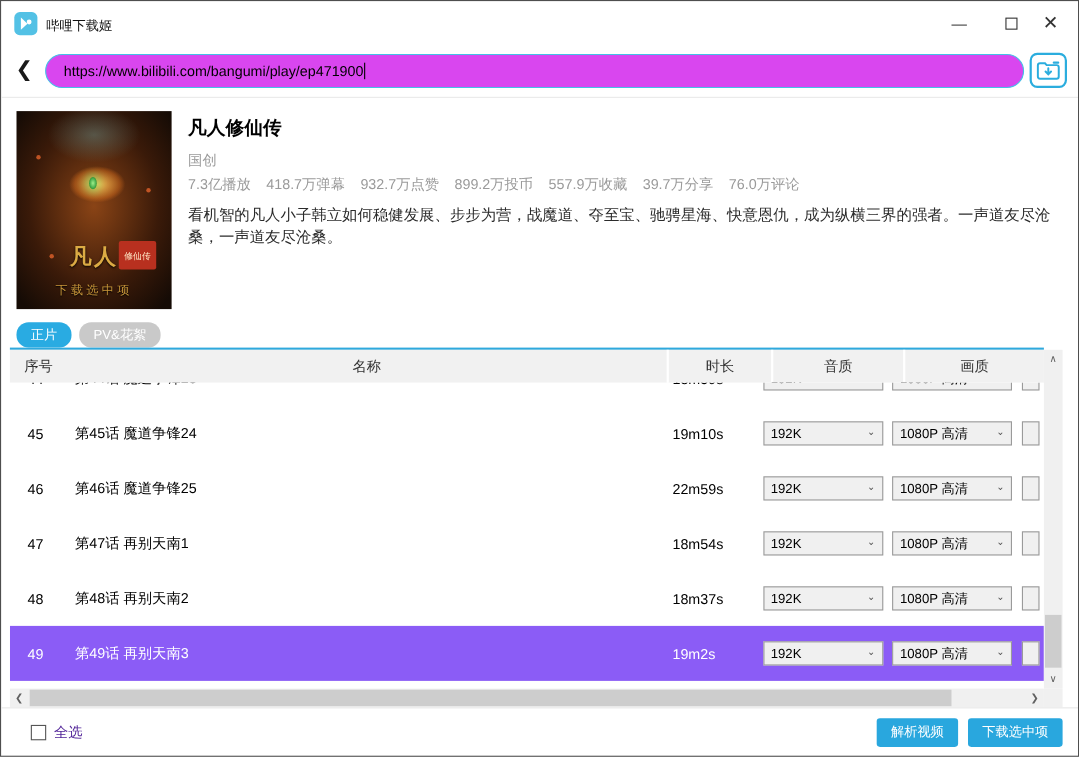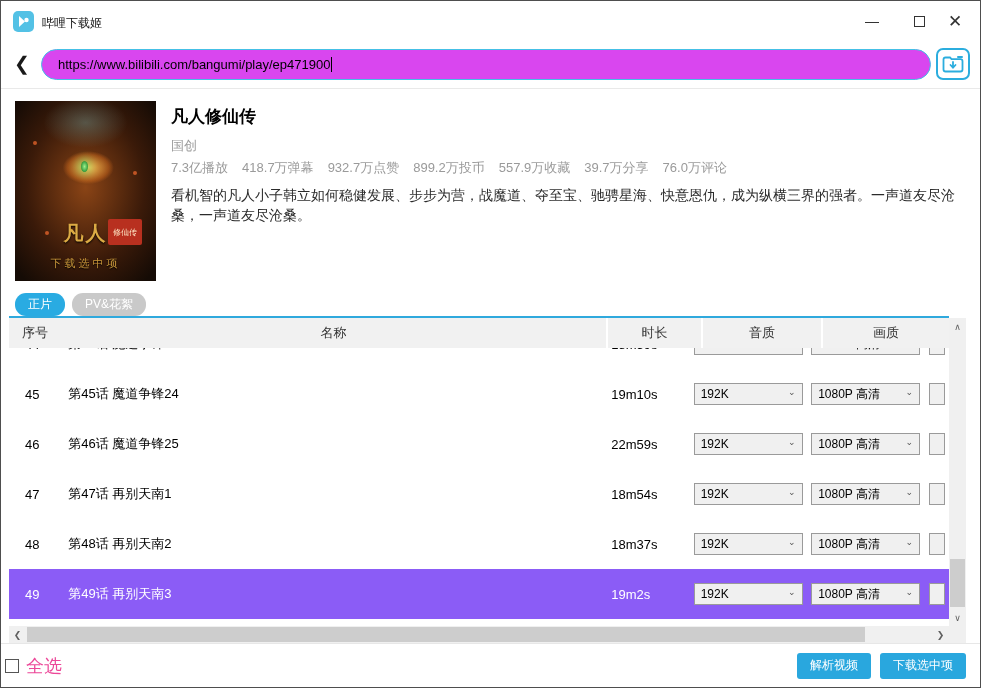--- a/index.html
+++ b/index.html
@@ -115,21 +115,21 @@
   .vs-down { bottom: 0; }
   .vs-thumb { position: absolute; left: 1px; width: 15px; height: 48px; bottom: 19px; background: #cdcdcd; }
   .hscroll { position: absolute; top: 625px; left: 8px; width: 940px; height: 17px; background: #f0f0f0; }
   .hs-arrow { position: absolute; top: 0; width: 17px; height: 17px; display: flex; align-items: center; justify-content: center; color: #606060; font-size: 9px; }
   .hs-left { left: 0; }
   .hs-right { right: 0; }
   .hs-thumb { position: absolute; top: 1px; left: 18px; width: 838px; height: 15px; background: #cdcdcd; }
   .corner { position: absolute; top: 625px; right: 14px; width: 17px; height: 17px; background: #f0f0f0; }
   
   .footer { position: absolute; left: 0; right: 0; bottom: 0; height: 44px; border-top: 1px solid #e7e7e7; display: flex; align-items: center; }
-  .select-all { display: flex; align-items: center; margin-left: 4px; gap: 7px; font-size: 18px; color: #ec4899; }
+  .select-all { display: flex; align-items: center; margin-left: 27px; gap: 7px; font-size: 13px; color: #4c1d95; }
   .checkbox { width: 14px; height: 14px; border: 1px solid #555; background: #fff; }
   .footer-btns { margin-left: auto; margin-right: 14px; display: flex; gap: 9px; }
   .blue-btn {
     background: #29a7de; color: #fff; font-size: 12px; border: none; border-radius: 3px;
     height: 26px; padding: 0 13px; display: flex; align-items: center;
   }
 </style>
 </head>
 <body>
 

